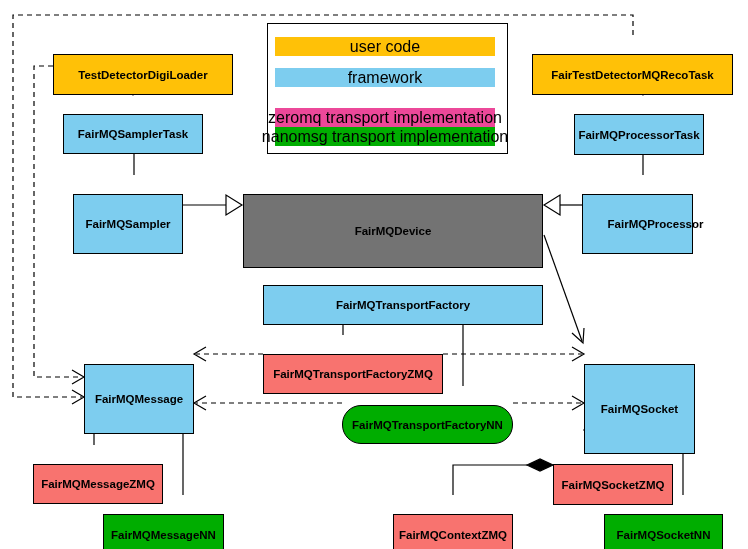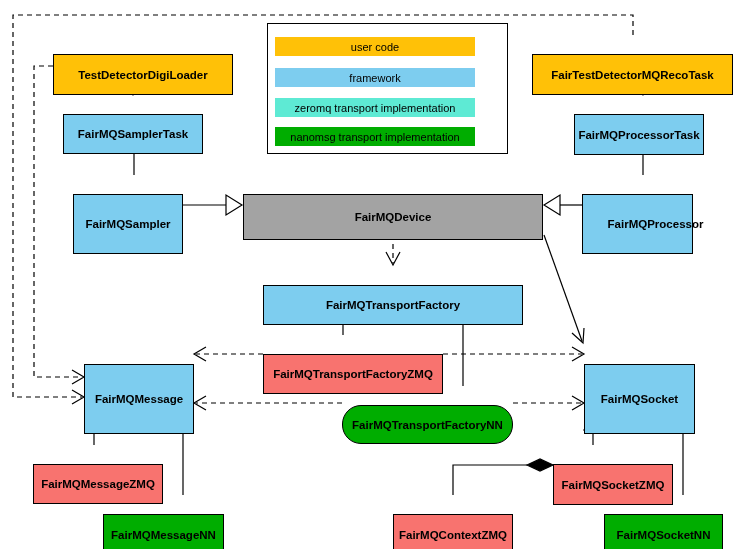--- a/index.html
+++ b/index.html
@@ -14,23 +14,23 @@
     font-size:11.5px;font-weight:bold;color:#000;text-align:center;
     white-space:nowrap;
     margin-top:19px;
   }
   .node.abstract{}
   #legend{
     position:absolute;left:267px;top:23px;width:241px;height:131px;
     border:1.4px solid #000;box-sizing:border-box;background:#fff;
   }
   .legend-bar{
-    position:absolute;left:7px;width:200px;height:19px;
+    position:absolute;left:7px;width:220px;height:19px;
     display:flex;align-items:center;justify-content:center;
-    font-size:11px;color:#000;white-space:nowrap;
+    font-size:16px;color:#000;white-space:nowrap;
   }
 </style>
 </head>
 <body>
 
 <div id="canvas">
 
   <svg id="edges" viewBox="0 0 748 549" fill="none" stroke="#000" stroke-width="1.2">
 
     <g>
@@ -115,47 +115,47 @@
     </g>
     <g>
       <path d="M453,495 L453,465 L527,465"></path>
       <polygon points="527,465 540,459 553,465 540,471" fill="#000"></polygon>
     </g>
   </svg>
 
   <div id="legend">
     <div class="legend-bar" style="top: 13px; background-color: rgb(255, 193, 7);">user code</div>
     <div class="legend-bar" style="top: 44px; background-color: rgb(125, 205, 239);">framework</div>
-    <div class="legend-bar" style="top: 74px; background-color: #5eead4;">zeromq transport implementation</div>
+    <div class="legend-bar" style="top: 84px; background-color: #ec4899;">zeromq transport implementation</div>
     <div class="legend-bar" style="top: 103px; background-color: rgb(0, 173, 0);">nanomsg transport implementation</div>
   </div>
 
   <div class="node" style="left: 53px; top: 35px; width: 180px; height: 41px; background-color: rgb(255, 193, 7);">TestDetectorDigiLoader</div>
 
   <div class="node" style="left: 532px; top: 35px; width: 201px; height: 41px; background-color: rgb(255, 193, 7);">FairTestDetectorMQRecoTask</div>
 
   <div class="node abstract" style="left: 63px; top: 95px; width: 140px; height: 40px; background-color: rgb(125, 205, 239);">FairMQSamplerTask</div>
 
   <div class="node abstract" style="left: 574px; top: 95px; width: 130px; height: 41px; background-color: rgb(125, 205, 239);">FairMQProcessorTask</div>
 
   <div class="node" style="left: 73px; top: 175px; width: 110px; height: 60px; background-color: rgb(125, 205, 239);">FairMQSampler</div>
 
-  <div class="node" style="left: 243px; top: 175px; width: 300px; height: 46px; background-color: #a3a3a3;">FairMQDevice</div>
+  <div class="node" style="left: 243px; top: 175px; width: 300px; height: 74px; background-color: #737373;">FairMQDevice</div>
 
   <div class="node" style="left: 582px; top: 175px; width: 111px; height: 60px; background-color: rgb(125, 205, 239); padding-left: 36px;">FairMQProcessor</div>
 
-  <div class="node abstract" style="left: 263px; top: 266px; width: 260px; height: 40px; background-color: rgb(125, 205, 239);">FairMQTransportFactory</div>
+  <div class="node abstract" style="left: 263px; top: 266px; width: 280px; height: 40px; background-color: rgb(125, 205, 239);">FairMQTransportFactory</div>
 
   <div class="node" style="left: 263px; top: 335px; width: 180px; height: 40px; background-color: rgb(248, 115, 111);">FairMQTransportFactoryZMQ</div>
 
   <div class="node" style="left: 342px; top: 386px; width: 171px; height: 39px; background-color: rgb(0, 173, 0); border-radius: 19px;">FairMQTransportFactoryNN</div>
 
   <div class="node abstract" style="left: 84px; top: 345px; width: 110px; height: 70px; background-color: rgb(125, 205, 239);">FairMQMessage</div>
 
-  <div class="node abstract" style="left: 584px; top: 345px; width: 111px; height: 70px; background-color: rgb(125, 205, 239);">FairMQSocket</div>
+  <div class="node abstract" style="left: 584px; top: 345px; width: 111px; height: 90px; background-color: rgb(125, 205, 239);">FairMQSocket</div>
 
   <div class="node" style="left: 33px; top: 445px; width: 130px; height: 40px; background-color: rgb(248, 115, 111);">FairMQMessageZMQ</div>
 
   <div class="node" style="left: 103px; top: 495px; width: 121px; height: 41px; background-color: rgb(0, 173, 0);">FairMQMessageNN</div>
 
   <div class="node" style="left: 393px; top: 495px; width: 120px; height: 41px; background-color: rgb(248, 115, 111);">FairMQContextZMQ</div>
 
   <div class="node" style="left: 553px; top: 445px; width: 120px; height: 41px; background-color: rgb(248, 115, 111);">FairMQSocketZMQ</div>
 
   <div class="node" style="left: 604px; top: 495px; width: 119px; height: 41px; background-color: rgb(0, 173, 0);">FairMQSocketNN</div>

